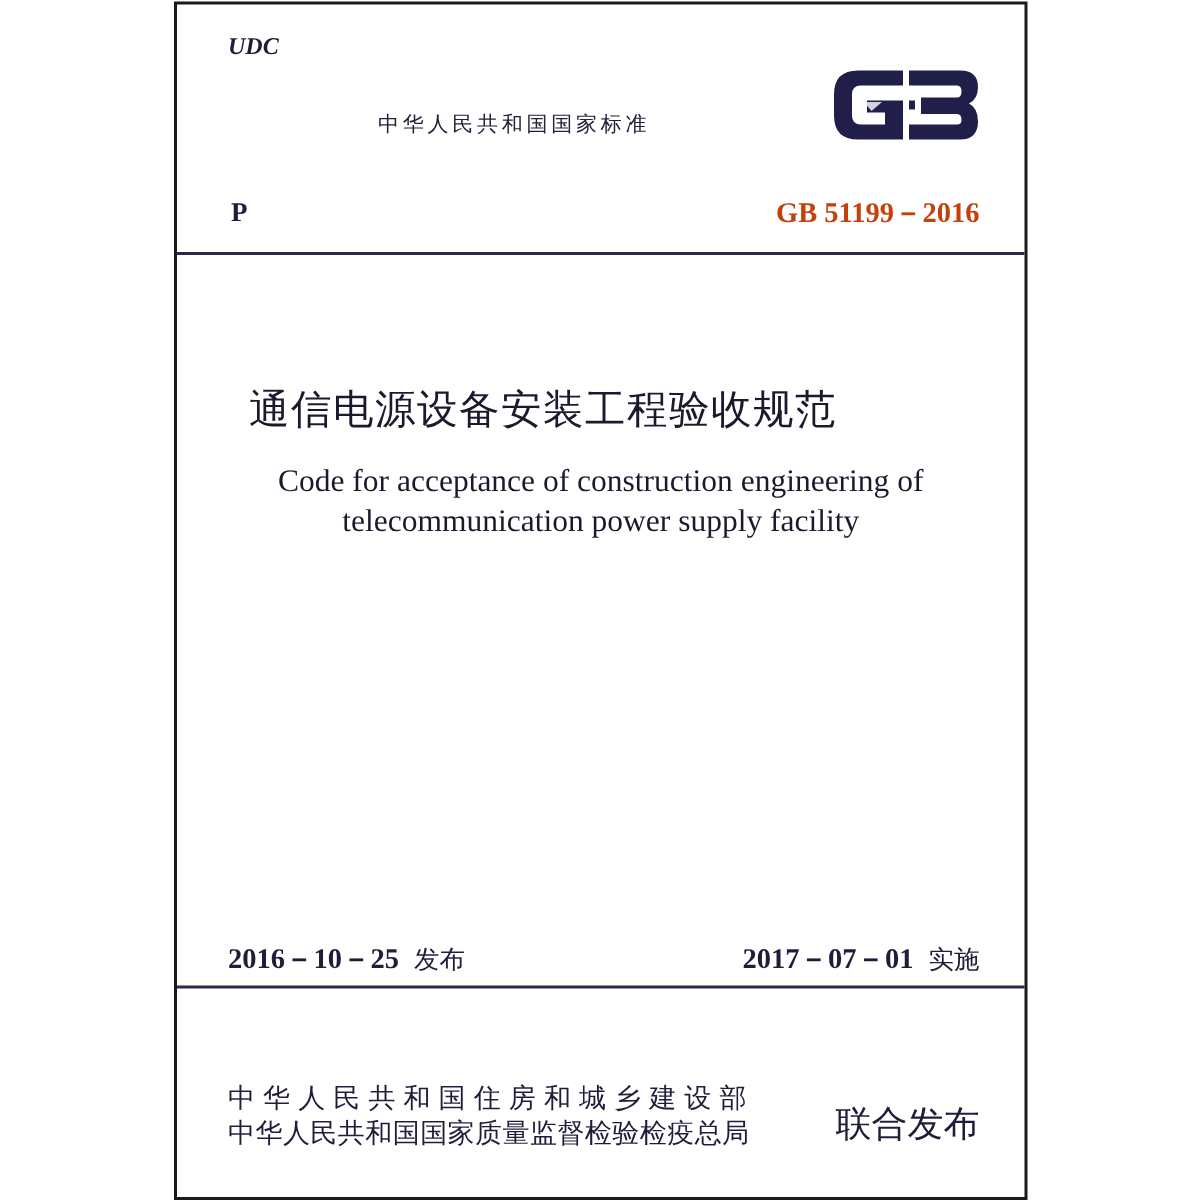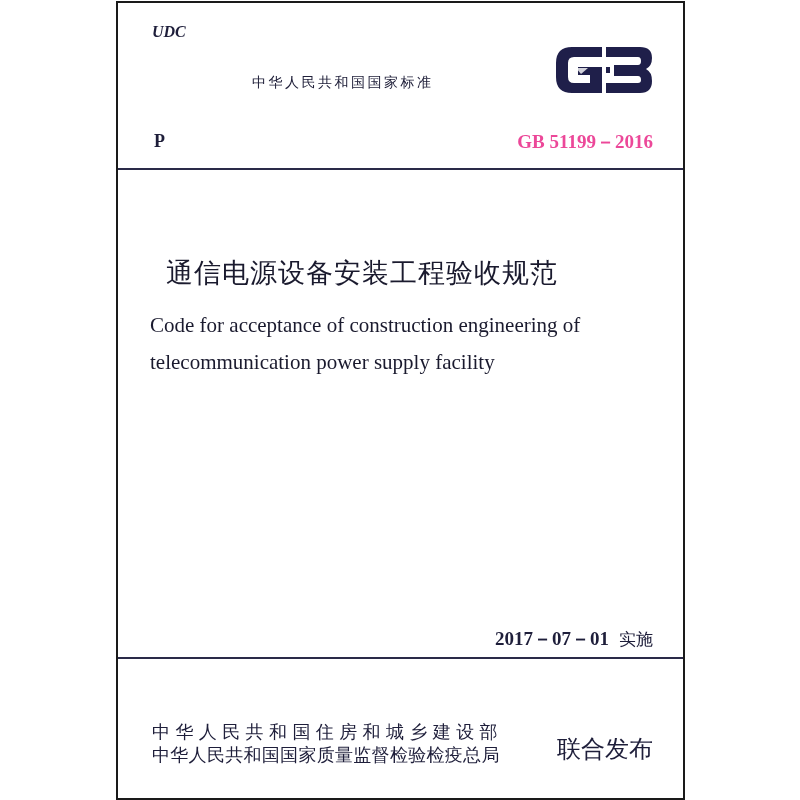--- a/index.html
+++ b/index.html
@@ -6,29 +6,29 @@
     body { width: 800px; height: 800px; position: relative; overflow: hidden;
            font-family: "Liberation Serif", "DejaVu Serif", serif; color: #1c1c2e; }
     .page { position: absolute; left: 116px; top: 1px; width: 565px; height: 795px;
             border: 2px solid #1a1a1a; box-sizing: content-box; background: #ffffff; }
     .abs { position: absolute; white-space: nowrap; }
     .udc { left: 34px; top: 20px; font-weight: bold; font-size: 16px; color: #1e1e3a; font-style: italic; }
     .std-title { left: 134px; top: 71px; font-family: "DejaVu Sans", "Liberation Sans", sans-serif;
                  font-size: 14px; letter-spacing: 2.5px; color: #20203a; }
     .gb-logo { left: 432px; top: 38px; width: 108px; height: 58px; }
     .cls { left: 36px; top: 128px; font-weight: bold; font-size: 18px; color: #1e1e3a; }
-    .std-num { right: 30px; top: 126px; font-weight: bold; font-size: 19px; color: #ec4899; }
+    .std-num { right: 30px; top: 126px; font-weight: bold; font-size: 19px; color: #c2410c; }
     .rule { position: absolute; left: 0; width: 565px; height: 2px; background: #2a2a48; }
     .rule.r1 { top: 165px; }
     .rule.r2 { top: 654px; }
     .title-cn { left: 0; width: 488px; text-align: center; top: 252px;
                 font-family: "DejaVu Serif", "Liberation Serif", serif; font-size: 27px;
                 letter-spacing: 1px; color: #1a1a2e; }
-    .title-en { left: 0; width: 565px; top: 304px;
-                font-size: 21px; line-height: 37px; color: #1a1a2e; white-space: normal; padding-left: 32px; }
+    .title-en { left: 0; width: 565px; text-align: center; top: 304px;
+                font-size: 21px; line-height: 27px; color: #1a1a2e; white-space: normal; }
     .date-left { left: 34px; top: 623px; font-weight: bold; font-size: 19px; color: #1e1e3a; }
     .date-right { right: 30px; top: 623px; font-weight: bold; font-size: 19px; color: #1e1e3a; margin-left: 23px; }
     .date-suffix { font-family: "DejaVu Sans", sans-serif; font-weight: normal; font-size: 17px; margin-left: 10px; }
     .org1 { left: 34px; top: 717px; font-family: "DejaVu Sans", sans-serif; font-size: 18px;
             letter-spacing: 5.4px; color: #1e1e3a; }
     .org2 { left: 34px; top: 740px; font-family: "DejaVu Sans", sans-serif; font-size: 18px;
             letter-spacing: 0.3px; color: #1e1e3a; }
     .joint { right: 30px; top: 730px; font-family: "DejaVu Sans", sans-serif; font-size: 24px; color: #1e1e3a; }
   </style>
 </head>
@@ -50,20 +50,23 @@
   </div>
 
   <div class="abs cls">P</div>
   <div class="abs std-num">GB 51199－2016</div>
 
   <div class="rule r1"></div>
 
   <div class="abs title-cn">通信电源设备安装工程验收规范</div>
   <div class="abs title-en">Code for acceptance of construction engineering of telecommunication power supply facility</div>
 
+  <div class="abs date-left">
+    <span>2016－10－25</span><span class="date-suffix">发布</span>
+  </div>
   <div class="abs date-right">
     <span>2017－07－01</span><span class="date-suffix">实施</span>
   </div>
 
   <div class="rule r2"></div>
 
   <div class="abs org2">中华人民共和国国家质量监督检验检疫总局</div>
   <div class="abs org1">中华人民共和国住房和城乡建设部</div>
   <div class="abs joint">联合发布</div>
 </div>

